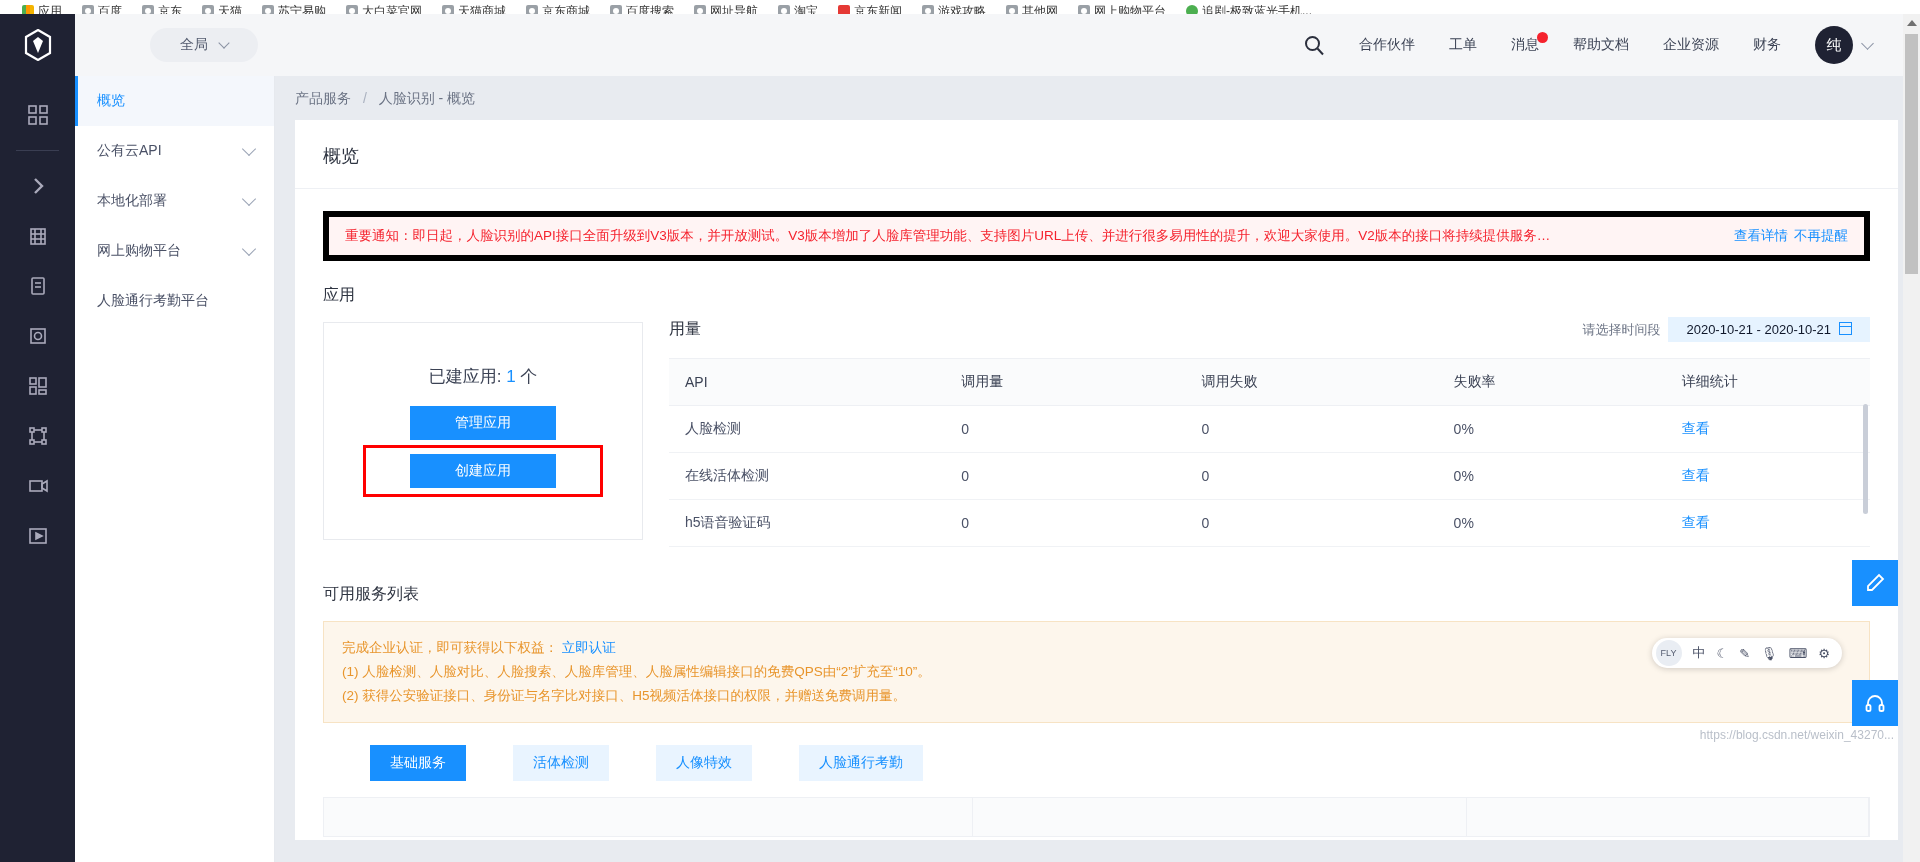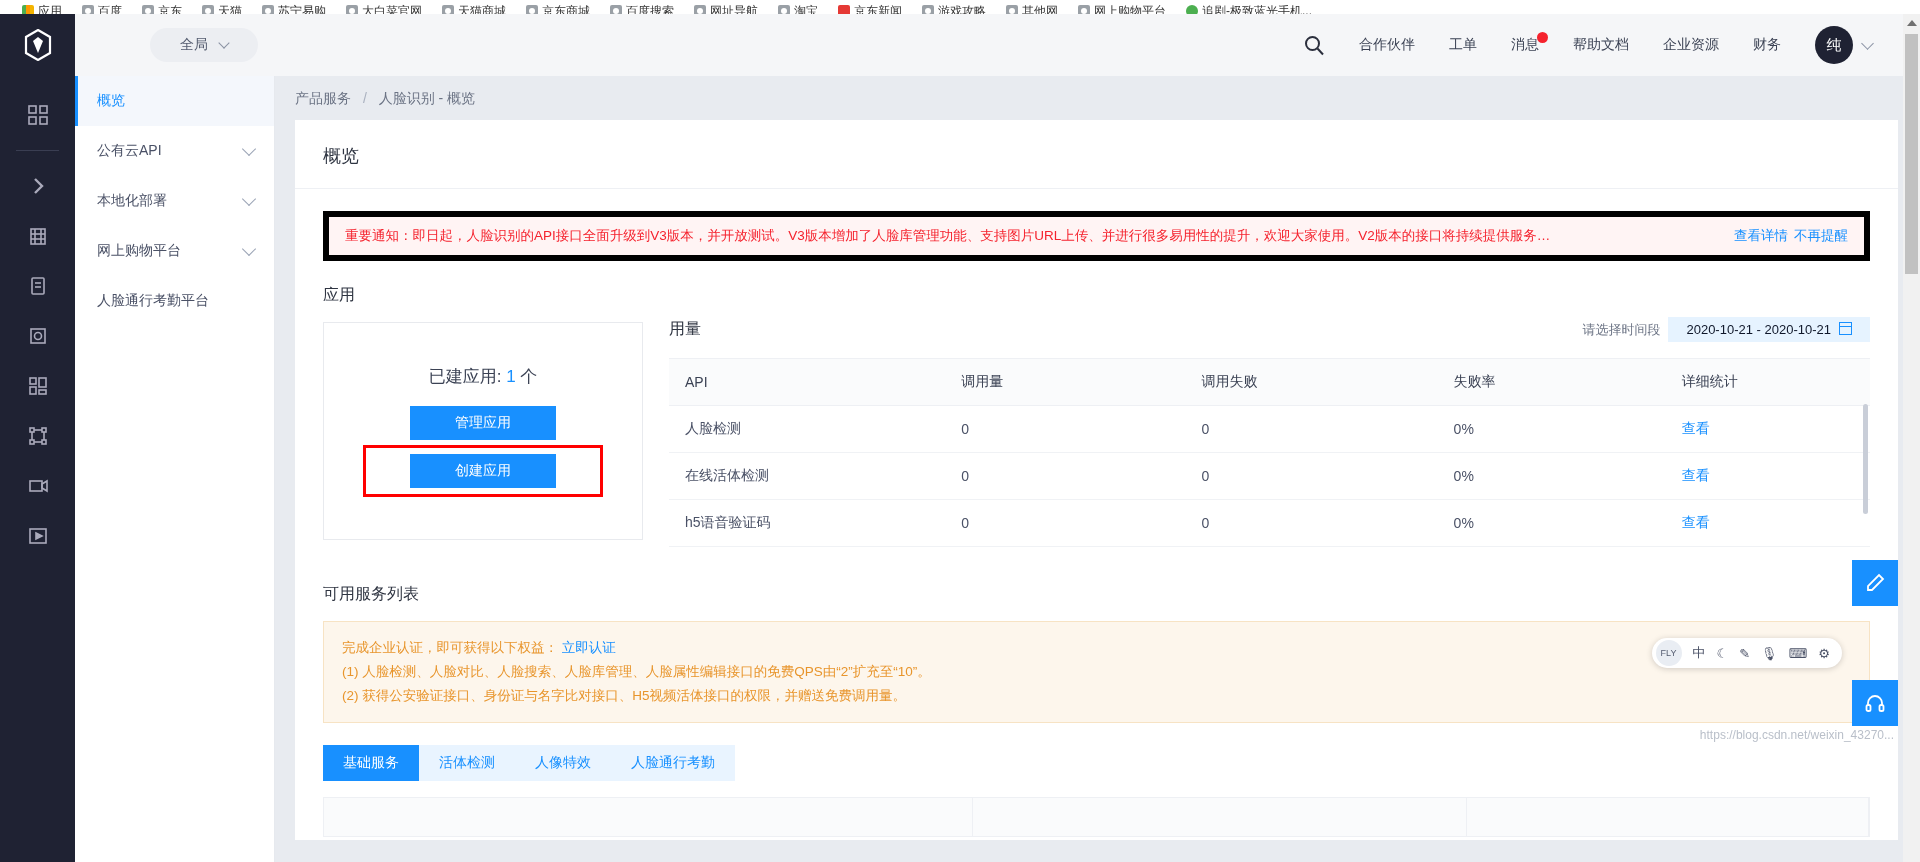--- a/index.html
+++ b/index.html
@@ -127,21 +127,21 @@
   .tbl-scroll { position: absolute; right: 2px; top: 46px; width: 5px; height: 110px;
                 background: #c9ced8; border-radius: 3px; }
 
   .svc { padding: 26px 28px 0; }
   .svcbox { background: #fdf6ec; border: 1px solid #f7e3c4; padding: 14px 18px;
             font-size: 13.5px; color: #e8952c; line-height: 24px; }
   .svcbox a { color: #1890ff; text-decoration: none; cursor: pointer; }
 
   .tabs { display: flex; padding: 22px 28px 0; }
   .tab { height: 36px; padding: 0 20px; display: flex; align-items: center;
-         font-size: 14px; background: #e9f4ff; color: #1890ff; cursor: pointer; }
+         font-size: 14px; background: #e9f4ff; color: #1890ff; cursor: pointer; margin-left: 47px; }
   .tab.active { background: #1890ff; color: #fff; }
   .tbl2 { margin: 16px 28px 0; border: 1px solid #eef0f4; height: 40px;
           background: #fafbfc; display: flex; }
   .tbl2 div { border-right: 1px solid #eef0f4; }
 
   
   .fab { position: absolute; right: 22px; width: 46px; height: 46px; background: #1890ff;
          display: flex; align-items: center; justify-content: center; cursor: pointer; z-index: 20; }
   .fab.edit { top: 560px; }
   .fab.help { top: 680px; }

